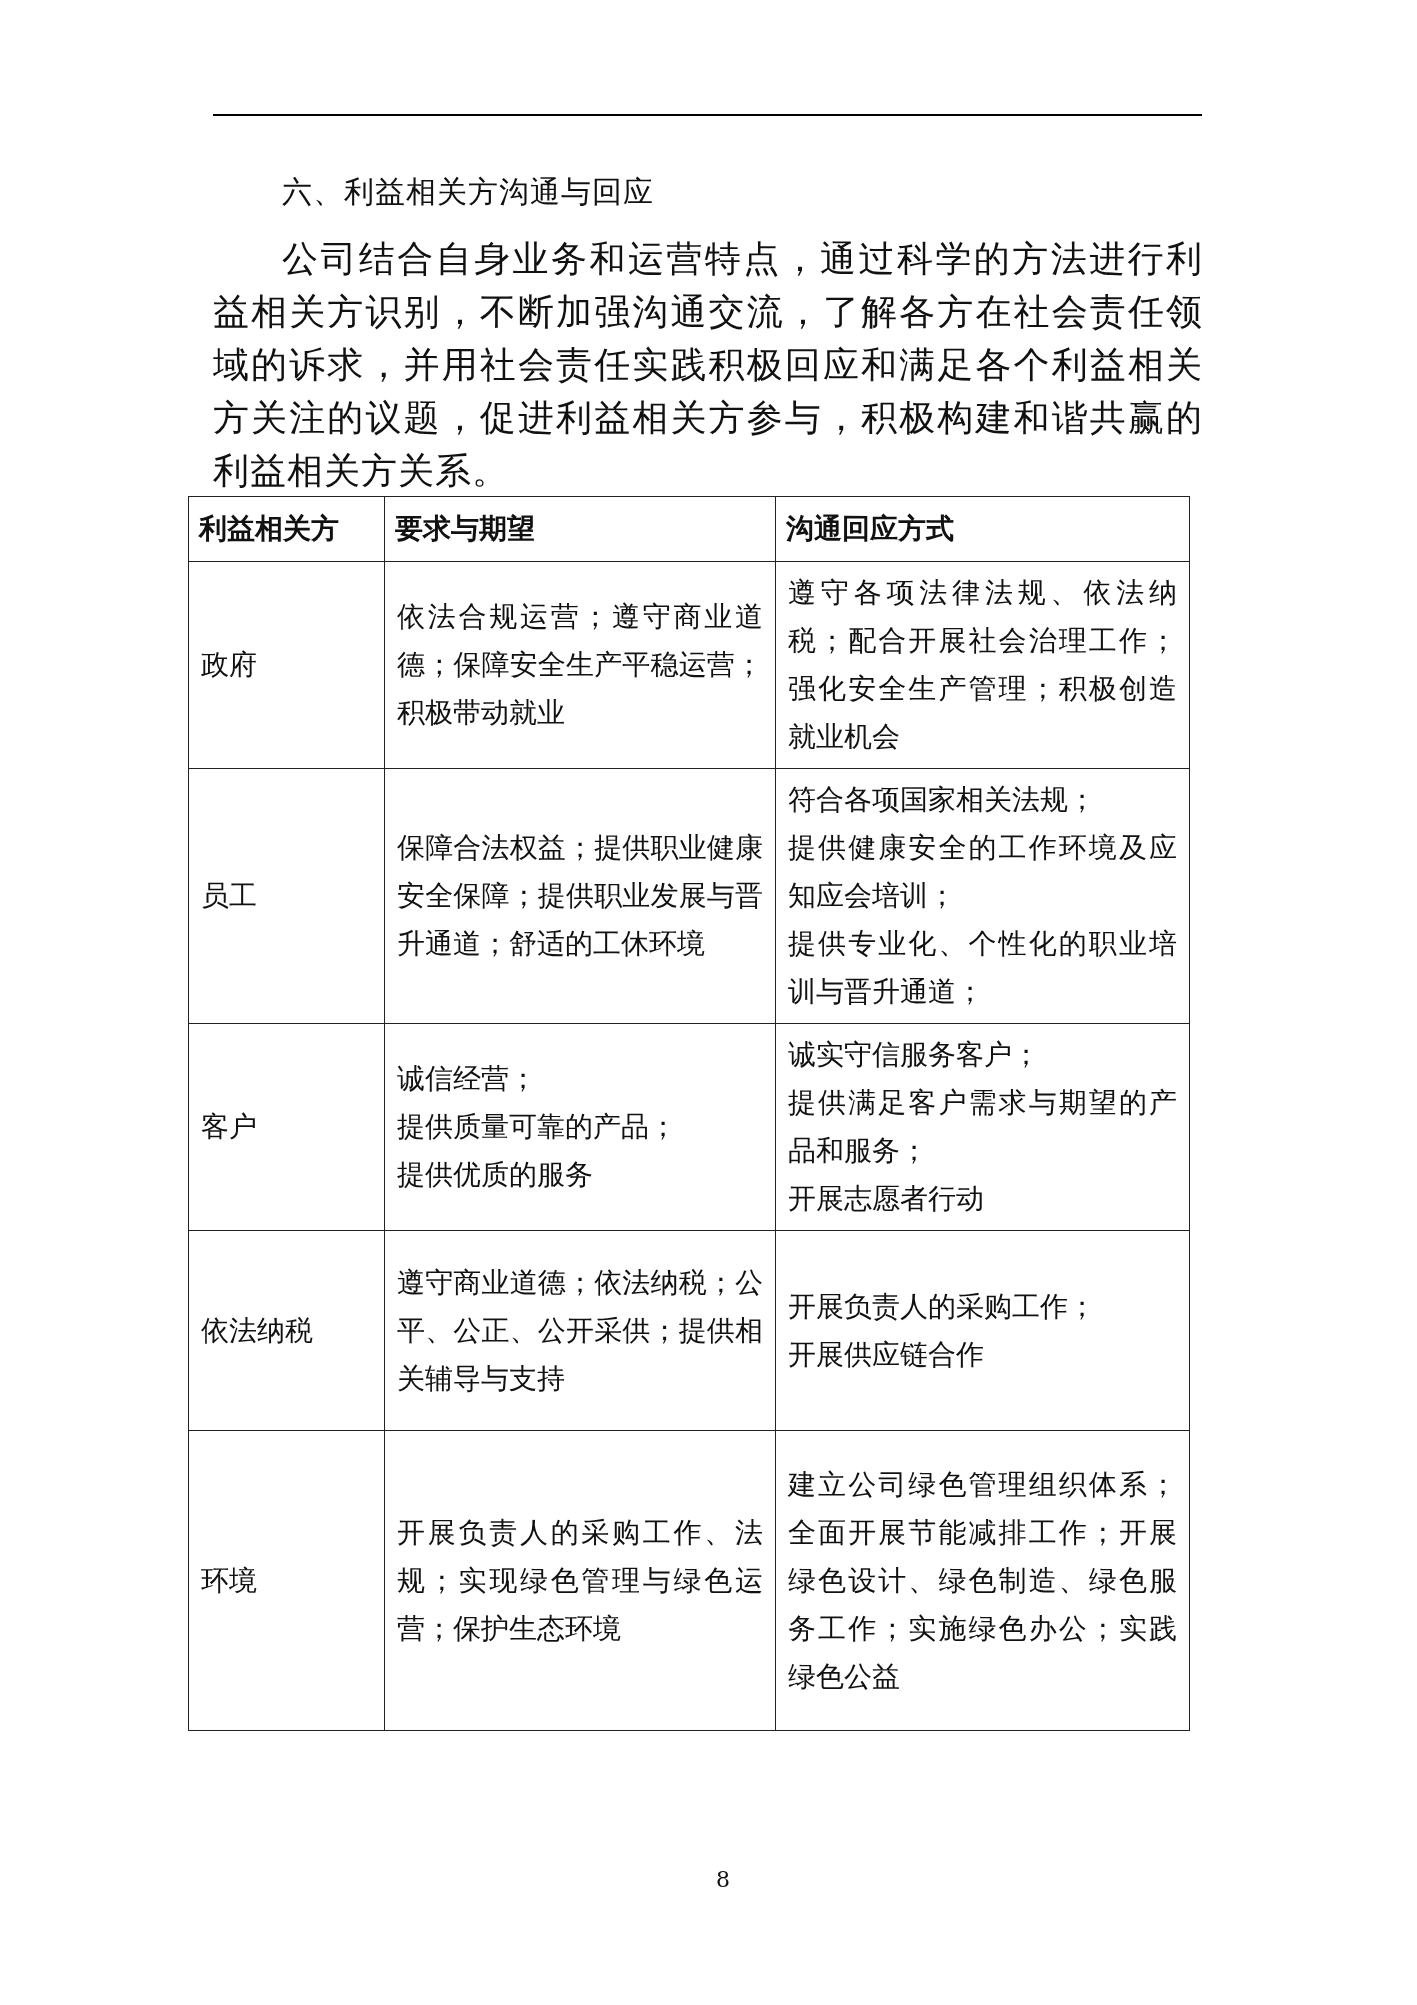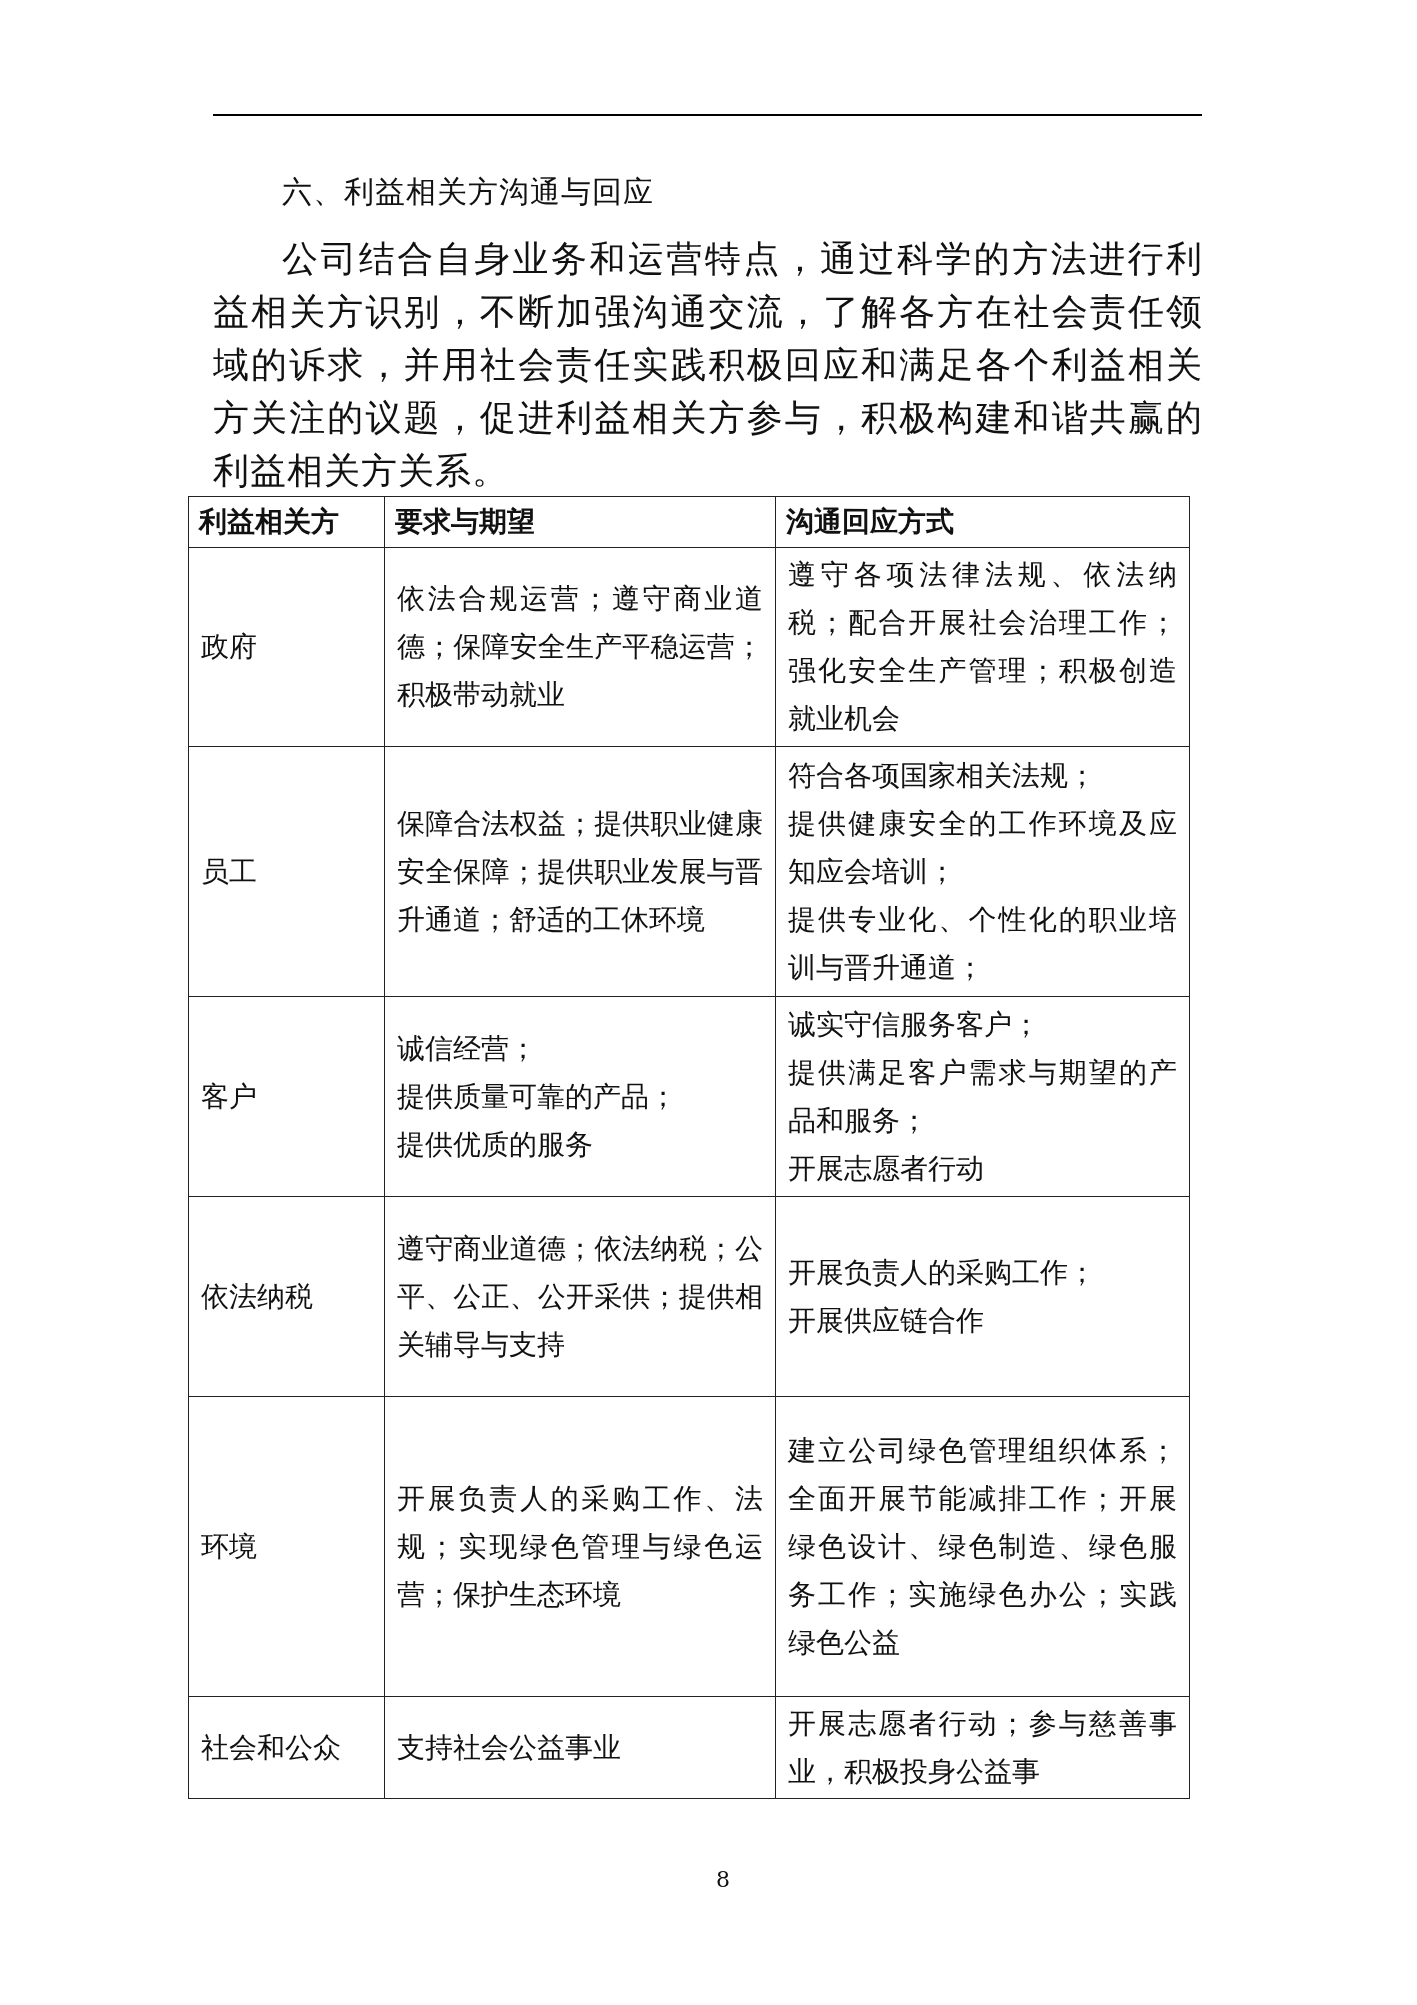--- a/index.html
+++ b/index.html
@@ -2,21 +2,21 @@
 <html><head>
 <meta charset="utf-8">
 <style>
   html, body { margin: 0; padding: 0; background: #ffffff; }
   body { width: 1417px; height: 2005px; position: relative; overflow: hidden;
          font-family: "DejaVu Serif", "Liberation Serif", serif; color: #111; }
   .rule { position: absolute; left: 213px; top: 114px; width: 989px; height: 2px; background: #000; }
   .heading { position: absolute; left: 282px; top: 172px; font-size: 30px; line-height: 40px; letter-spacing: 1px; white-space: nowrap; }
   .para { position: absolute; left: 213px; top: 232px; width: 990px; font-size: 36px; line-height: 53px; text-align: justify; text-indent: 69px; letter-spacing: 1px; }
   table.stake { position: absolute; left: 188px; top: 496px; width: 1001px; border-collapse: collapse; table-layout: fixed; font-size: 28px; }
-  table.stake td, table.stake th { border: 1.5px solid #222; padding: 0 12px; vertical-align: middle; line-height: 48px; text-align: justify; }
+  table.stake td, table.stake th { border: 1.5px solid #222; padding: 7px 12px; vertical-align: middle; line-height: 48px; text-align: justify; }
   table.stake th { font-weight: bold; text-align: left; height: 50px; padding-left: 10px; }
   col.c1 { width: 196px; } col.c2 { width: 391px; } col.c3 { width: 414px; }
   td.party { padding-left: 10px; }
   td.center { text-align: center; }
   .line { display: block; }
   .pageno { position: absolute; left: 716px; top: 1866px; font-size: 22px; line-height: 28px; }
 </style>
 </head>
 <body>
 
@@ -85,25 +85,16 @@
     </tr>
     <tr style="height:300px;">
       <td class="party">环境</td>
       <td>
           <span class="line">开展负责人的采购工作、法规；实现绿色管理与绿色运营；保护生态环境</span>
         </td>
       <td>
           <span class="line">建立公司绿色管理组织体系；全面开展节能减排工作；开展绿色设计、绿色制造、绿色服务工作；实施绿色办公；实践绿色公益</span>
         </td>
     </tr>
-    <tr style="height:102px;">
-      <td class="party">社会和公众</td>
-      <td class="center">
-          <span class="line">支持社会公益事业</span>
-        </td>
-      <td>
-          <span class="line">开展志愿者行动；参与慈善事业，积极投身公益事</span>
-        </td>
-    </tr>
   </tbody>
 </table>
 
 <div class="pageno">8</div>
 
 </body></html>

